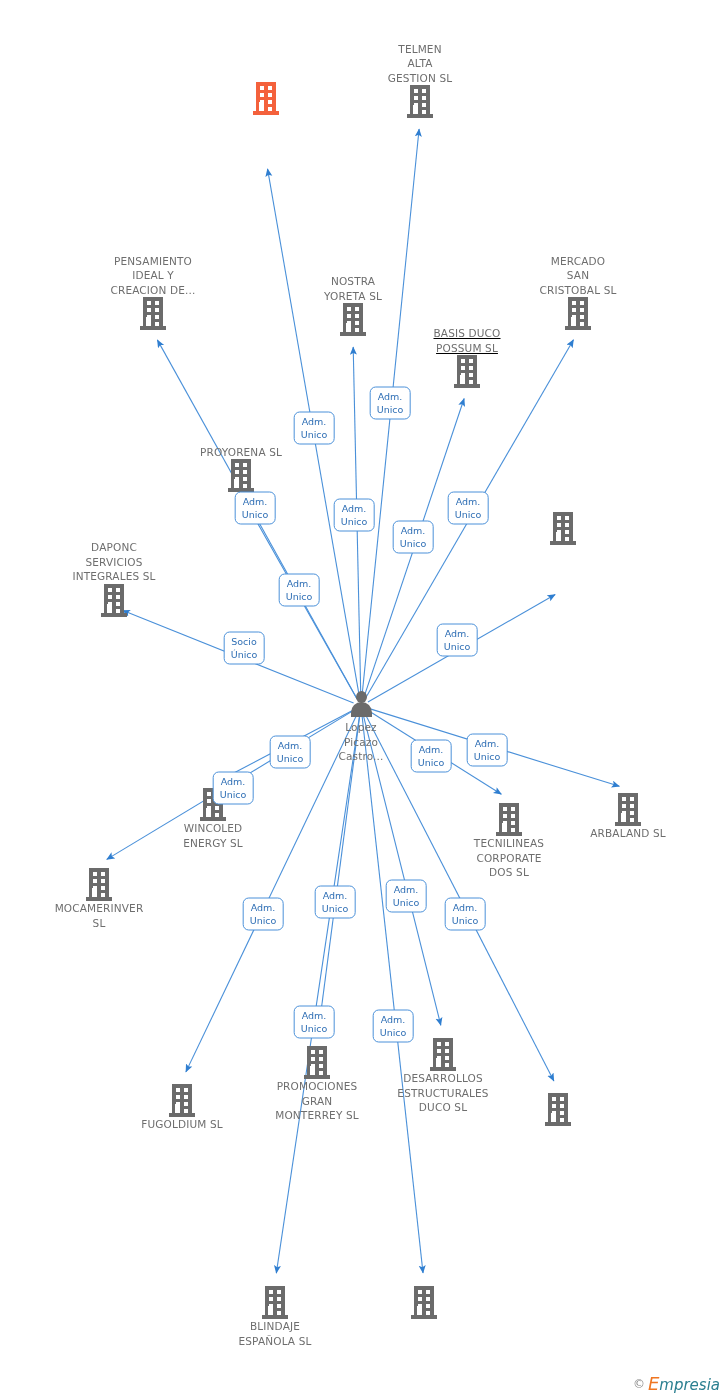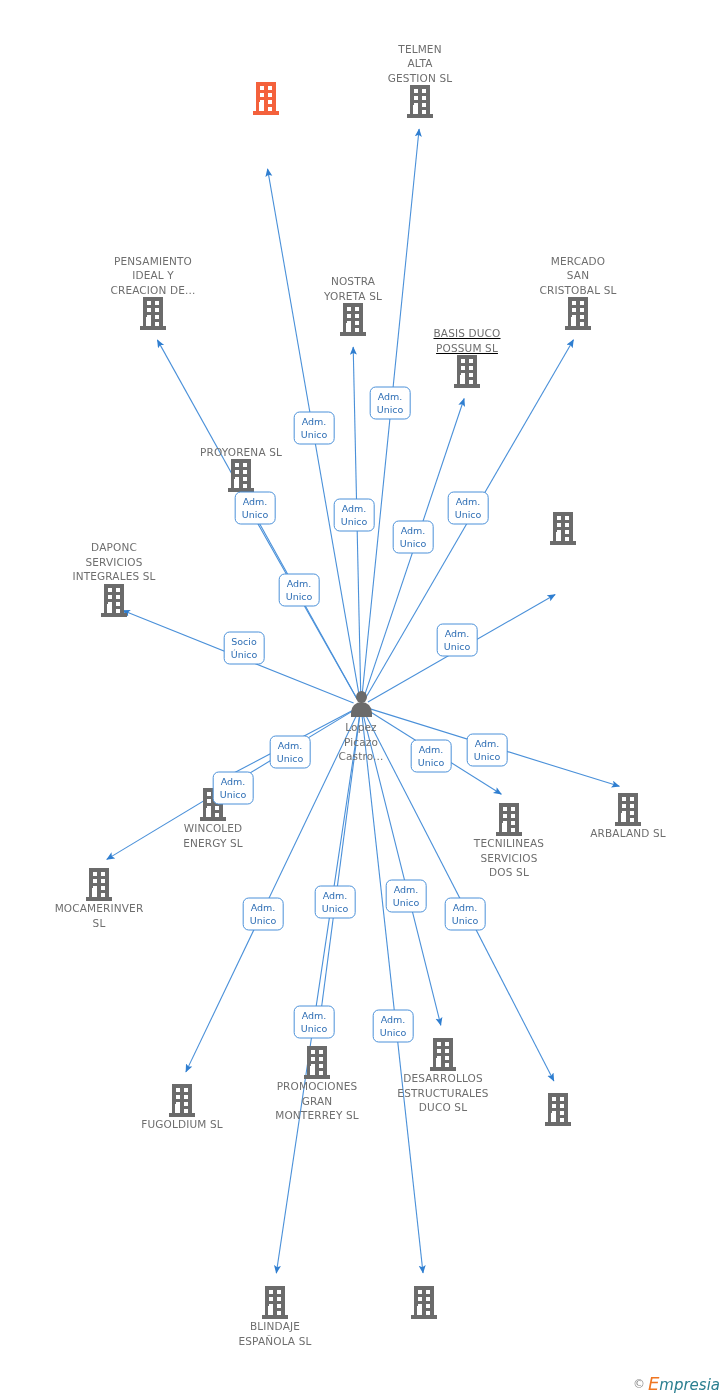--- a/index.html
+++ b/index.html
@@ -257,21 +257,21 @@
           <span class="win" style="left: 7px; top: 4px;"></span>
           <span class="win" style="left: 7px; top: 11px;"></span>
           <span class="win" style="left: 7px; top: 18px;"></span>
           <span class="win" style="left: 15px; top: 4px;"></span>
           <span class="win" style="left: 15px; top: 11px;"></span>
           <span class="win" style="left: 15px; top: 18px;"></span>
           <span class="win" style="left: 15px; top: 25px;"></span>
           <span class="door"></span>
         </div>
         <div class="label">TECNILINEAS
-SERVICIOS
+CORPORATE
 DOS SL</div>
       </div>
       <div class="node" style="left: 628px; top: 793px;">
         <div class="bldg">
           <span class="body"></span>
           <span class="base"></span>
           <span class="win" style="left: 7px; top: 4px;"></span>
           <span class="win" style="left: 7px; top: 11px;"></span>
           <span class="win" style="left: 7px; top: 18px;"></span>
           <span class="win" style="left: 15px; top: 4px;"></span>

